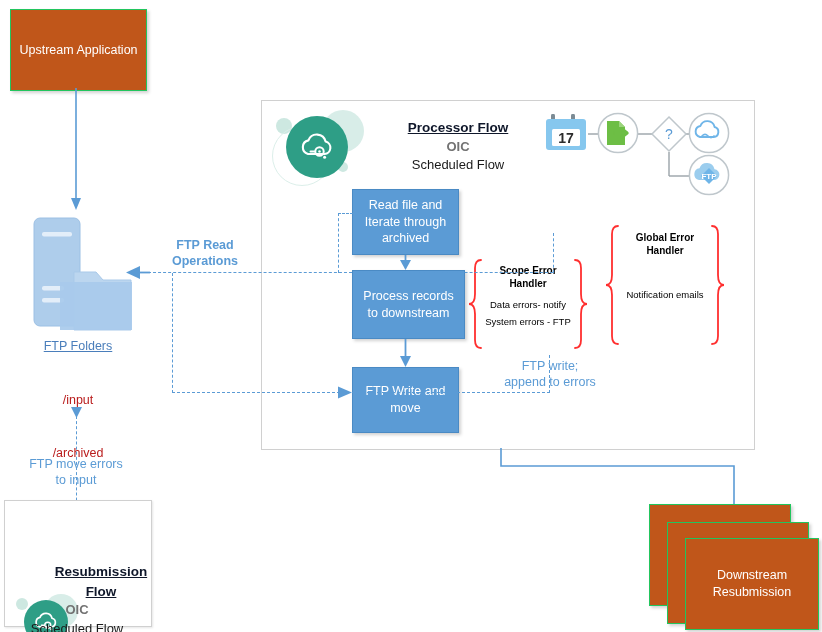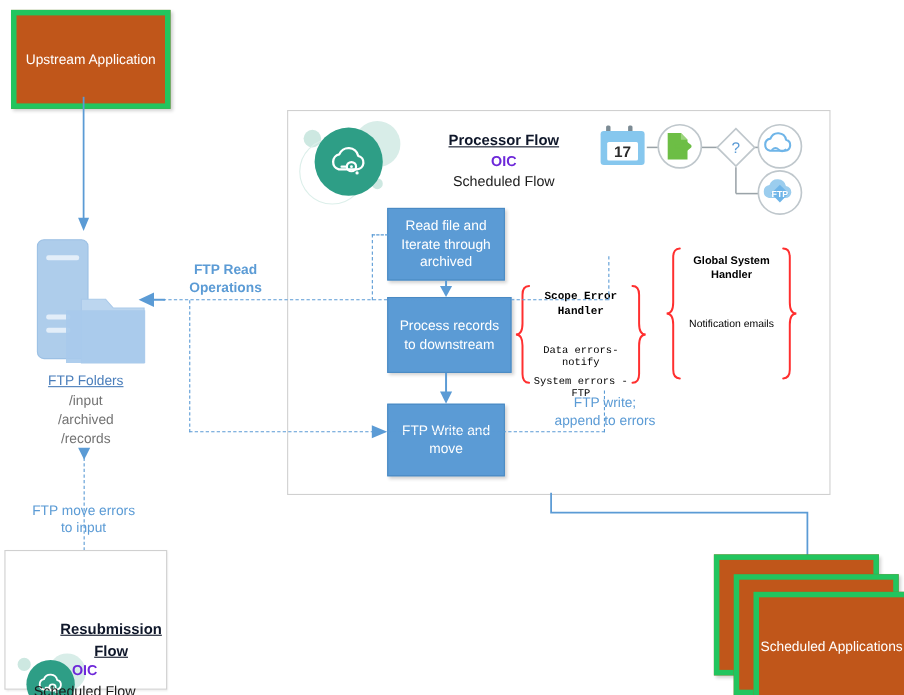--- a/index.html
+++ b/index.html
@@ -1,46 +1,46 @@
 <!DOCTYPE html>
 <html><head>
 <meta charset="utf-8">
 <style>
   html,body{margin:0;padding:0;background:#ffffff;}
   body{width:822px;height:632px;position:relative;overflow:hidden;
        font-family:"Liberation Sans",sans-serif;}
   .abs{position:absolute;}
   
-  .orange-box{background:#C0561A;border:5px solid #22c55e;
+  .orange-box{background:#C0561A;border:1px solid #22c55e;
       box-shadow:2px 2px 3px rgba(0,0,0,.18);
       color:#ffffff;display:flex;align-items:center;justify-content:center;
       text-align:center;font-size:12.5px;line-height:1.35;}
   
   .blue-box{background:#5B9BD5;border:1px solid #4A8AC4;
       box-shadow:2px 2px 3px rgba(0,0,0,.18);
       color:#ffffff;display:flex;align-items:center;justify-content:center;
       text-align:center;font-size:12.5px;line-height:1.35;padding:0 6px;
       box-sizing:border-box;}
   
   .flow-container{border:1px solid #D0D0D0;background:#ffffff;}
   .flow-card{border:1px solid #D0D0D0;background:#ffffff;
       box-shadow:1px 1px 2px rgba(0,0,0,.10);}
   
   .oic-logo{position:relative;}
   .oic-logo .deco{position:absolute;border-radius:50%;}
   .oic-disc{position:absolute;border-radius:50%;background:#2E9E86;
       display:flex;align-items:center;justify-content:center;}
   
   .flow-title{font-weight:bold;text-decoration:underline;color:#0f172a;}
-  .flow-sub1{font-weight:bold;color:#6d28d9;}
+  .flow-sub1{font-weight:bold;color:#737373;}
   .flow-sub2{color:#1a1a1a;}
   
   .blue-label{color:#5B9BD5;text-align:center;line-height:1.3;}
   .ftp-link{color:#4A7EBB;text-decoration:underline;}
-  .ftp-path{color:#737373;}
+  .ftp-path{color:#b91c1c;margin-top:36px;}
   .eh-title{font-weight:bold;font-size:10px;line-height:1.25;}
   .eh-line{font-size:9.5px;}
   .dash-h{position:absolute;height:0;border-top:1.6px dashed #5B9BD5;}
   .dash-v{position:absolute;width:0;border-left:1.6px dashed #5B9BD5;}
   svg{display:block;overflow:visible;}
 </style>
 </head>
 <body>
 
 <div class="abs orange-box" style="left:10px;top:9px;width:135px;height:80px;">
@@ -167,35 +167,35 @@
 <svg class="abs" style="left:398px;top:339px;width:16px;height:29px;">
   <line x1="7.5" y1="0" x2="7.5" y2="20" stroke="#5B9BD5" stroke-width="1.8"></line>
   <polygon points="7.5,28 2,17 13,17" fill="#5B9BD5"></polygon>
 </svg>
 
 <div class="abs" style="left:468px;top:258px;width:120px;height:92px;">
   <svg style="position:absolute;left:0;top:0;width:120px;height:92px;">
     <path d="M13 2 q-6 0 -6 8 v26 q0 10 -6 10 q6 0 6 10 v26 q0 8 6 8" fill="none" stroke="#FF2F2F" stroke-width="1.8" stroke-linecap="round"></path>
     <path d="M107 2 q6 0 6 8 v26 q0 10 6 10 q-6 0 -6 10 v26 q0 8 -6 8" fill="none" stroke="#FF2F2F" stroke-width="1.8" stroke-linecap="round"></path>
   </svg>
-  <div style="position:absolute;left:12px;top:7px;width:96px;text-align:center;font-family:Liberation Mono, monospace;">
+  <div style="position:absolute;left:12px;top:7px;width:96px;text-align:center;">
     <div class="eh-title">Scope Error</div>
     <div class="eh-title">Handler</div>
-    <div class="eh-line" style="margin-top:23px;">Data errors- notify</div>
+    <div class="eh-line" style="margin-top:9px;">Data errors- notify</div>
     <div class="eh-line" style="margin-top:6px;">System errors - FTP</div>
   </div>
 </div>
 
 <div class="abs" style="left:604px;top:224px;width:122px;height:122px;">
   <svg style="position:absolute;left:0;top:0;width:122px;height:122px;">
     <path d="M14 2 q-6 0 -6 8 v41 q0 10 -6 10 q6 0 6 10 v41 q0 8 6 8" fill="none" stroke="#FF2F2F" stroke-width="1.8" stroke-linecap="round"></path>
     <path d="M108 2 q6 0 6 8 v41 q0 10 6 10 q-6 0 -6 10 v41 q0 8 -6 8" fill="none" stroke="#FF2F2F" stroke-width="1.8" stroke-linecap="round"></path>
   </svg>
   <div style="position:absolute;left:12px;top:8px;width:98px;text-align:center;">
-    <div class="eh-title">Global System</div>
+    <div class="eh-title">Global Error</div>
     <div class="eh-title">Handler</div>
     <div class="eh-line" style="margin-top:32px;">Notification emails</div>
   </div>
 </div>
 
 <div class="dash-v" style="left:338px;top:213px;height:60px;"></div>
 <div class="dash-h" style="left:338px;top:213px;width:15px;"></div>
 
 <div class="dash-h" style="left:148px;top:272px;width:405px;"></div>
 <svg class="abs" style="left:126px;top:264px;width:26px;height:17px;">
@@ -255,14 +255,14 @@
 </div>
 
 <svg class="abs" style="left:498px;top:447px;width:260px;height:95px;">
   <polyline points="3,1 3,19 236,19 236,77" fill="none" stroke="#5B9BD5" stroke-width="1.6"></polyline>
   <polygon points="236,90 230.5,76 241.5,76" fill="#5B9BD5"></polygon>
 </svg>
 
 <div class="abs orange-box" style="left:649px;top:504px;width:140px;height:100px;"></div>
 <div class="abs orange-box" style="left:667px;top:522px;width:140px;height:100px;"></div>
 <div class="abs orange-box" style="left:685px;top:538px;width:132px;height:90px;">
-  <span>Scheduled Applications</span>
+  <span>Downstream Resubmission</span>
 </div>
 
 </body></html>

